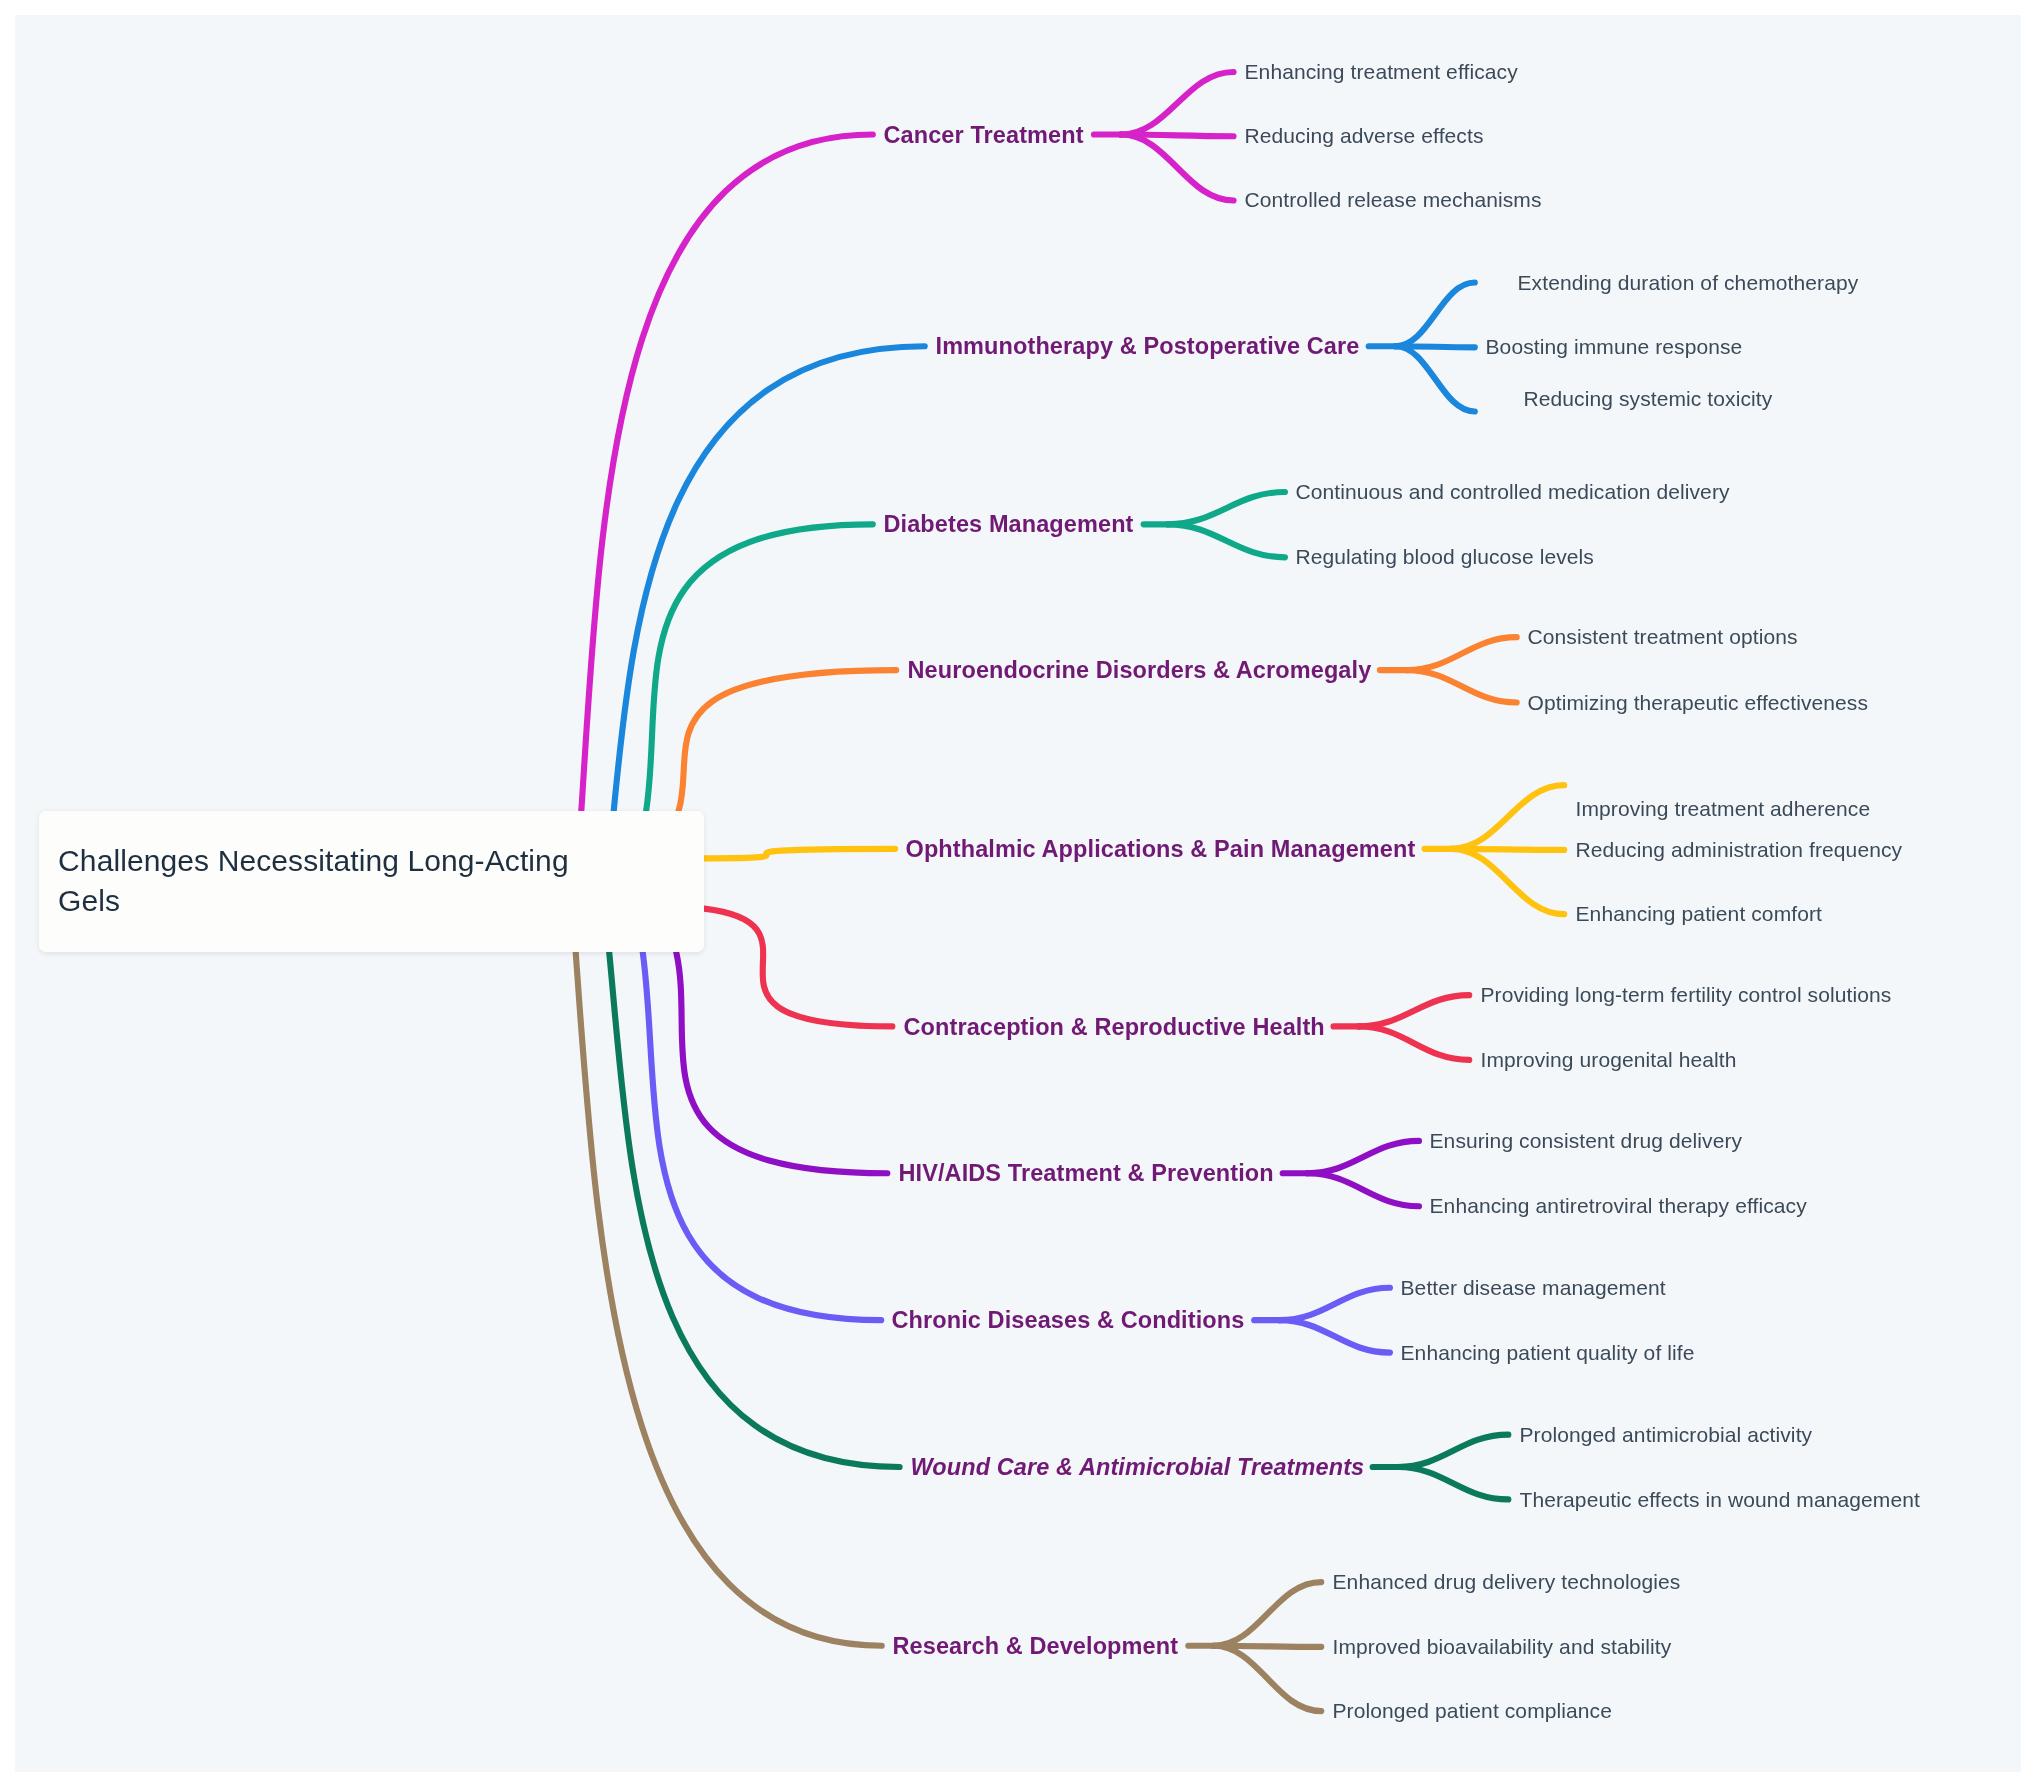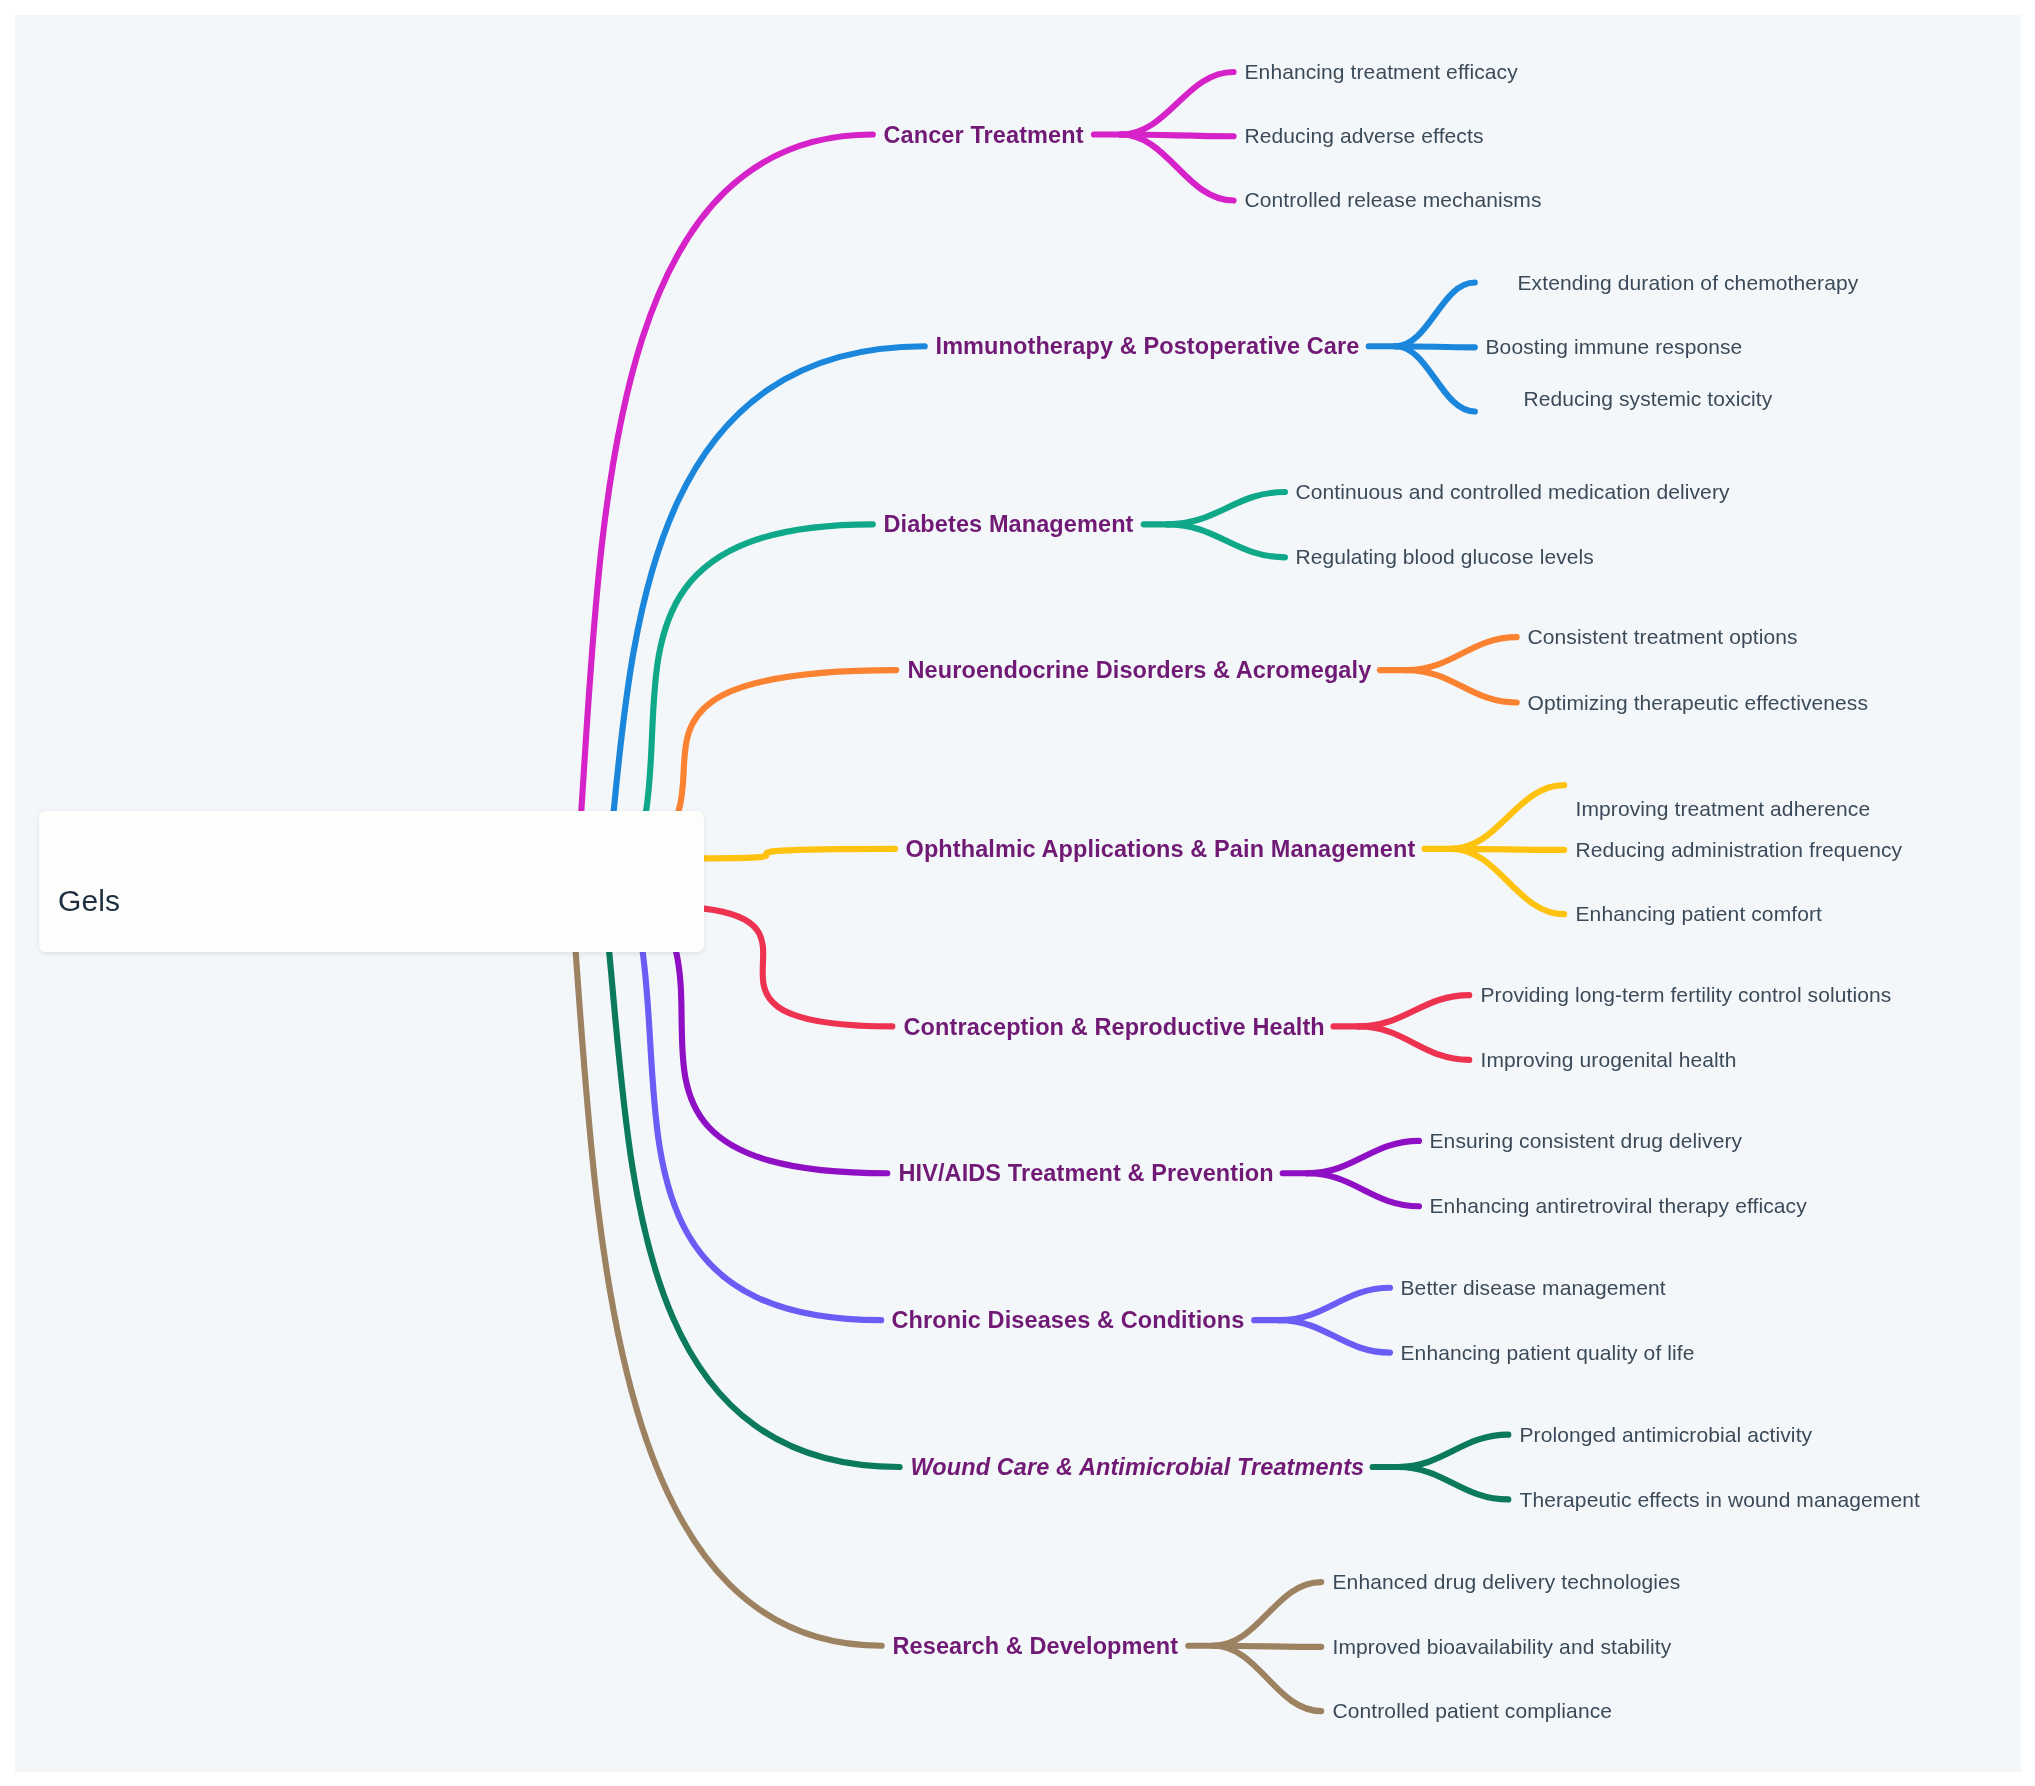--- a/index.html
+++ b/index.html
@@ -71,21 +71,21 @@
         <path d="M 2431 2600 L 2476 2600" fill="none" stroke="#0b7a5c" stroke-width="11" stroke-linecap="round"></path>
         <path d="M 2476 2600 C 2559.16 2600, 2590.84 2542, 2674 2542" fill="none" stroke="#0b7a5c" stroke-width="11" stroke-linecap="round"></path>
         <path d="M 2476 2600 C 2559.16 2600, 2590.84 2658, 2674 2658" fill="none" stroke="#0b7a5c" stroke-width="11" stroke-linecap="round"></path>
         <path d="M 1004 1678 C 1044 2236.9, 1082 2920, 1552 2920" fill="none" stroke="#9c8260" stroke-width="11" stroke-linecap="round"></path>
         <path d="M 2101 2920 L 2146 2920" fill="none" stroke="#9c8260" stroke-width="11" stroke-linecap="round"></path>
         <path d="M 2146 2920 C 2227.06 2920, 2257.94 2806, 2339 2806" fill="none" stroke="#9c8260" stroke-width="11" stroke-linecap="round"></path>
         <path d="M 2146 2920 C 2227.06 2920, 2257.94 2922, 2339 2922" fill="none" stroke="#9c8260" stroke-width="11" stroke-linecap="round"></path>
         <path d="M 2146 2920 C 2227.06 2920, 2257.94 3037, 2339 3037" fill="none" stroke="#9c8260" stroke-width="11" stroke-linecap="round"></path>
       </svg>
     <div class="root-box" id="root-box" style="left: 24.6px; top: 796px; width: 665px; height: 141px;">
-      <div class="root-label"><br><span>Gels</span></div>
+      <div class="root-label"><span>Challenges Necessitating Long-Acting</span><br><span>Gels</span></div>
     </div>
     <div id="labels">
         <div class="branch-label" style="top: 120px; left: 869px;">Cancer Treatment</div>
         <div class="leaf-label" style="top: 57px; left: 1230px;">Enhancing treatment efficacy</div>
         <div class="leaf-label" style="top: 121px; left: 1230px;">Reducing adverse effects</div>
         <div class="leaf-label" style="top: 185px; left: 1230px;">Controlled release mechanisms</div>
         <div class="branch-label" style="top: 331px; left: 921px;">Immunotherapy &amp; Postoperative Care</div>
         <div class="leaf-label" style="top: 268px; left: 1471px; margin-left: 32px;">Extending duration of chemotherapy</div>
         <div class="leaf-label" style="top: 332px; left: 1471px;">Boosting immune response</div>
         <div class="leaf-label" style="top: 384px; left: 1471px; margin-left: 38px;">Reducing systemic toxicity</div>
@@ -107,17 +107,17 @@
         <div class="leaf-label" style="top: 1191px; left: 1415px;">Enhancing antiretroviral therapy efficacy</div>
         <div class="branch-label" style="top: 1305px; left: 877px;">Chronic Diseases &amp; Conditions</div>
         <div class="leaf-label" style="top: 1273px; left: 1386px;">Better disease management</div>
         <div class="leaf-label" style="top: 1338px; left: 1386px;">Enhancing patient quality of life</div>
         <div class="branch-label" style="top: 1452px; left: 896px; font-style: italic;">Wound Care &amp; Antimicrobial Treatments</div>
         <div class="leaf-label" style="top: 1420px; left: 1505px;">Prolonged antimicrobial activity</div>
         <div class="leaf-label" style="top: 1485px; left: 1505px;">Therapeutic effects in wound management</div>
         <div class="branch-label" style="top: 1631px; left: 878px;">Research &amp; Development</div>
         <div class="leaf-label" style="top: 1567px; left: 1318px;">Enhanced drug delivery technologies</div>
         <div class="leaf-label" style="top: 1632px; left: 1318px;">Improved bioavailability and stability</div>
-        <div class="leaf-label" style="top: 1696px; left: 1318px;">Controlled patient compliance</div>
+        <div class="leaf-label" style="top: 1696px; left: 1318px;">Prolonged patient compliance</div>
       </div>
   </div>
 </div>
 
 
 </body></html>

